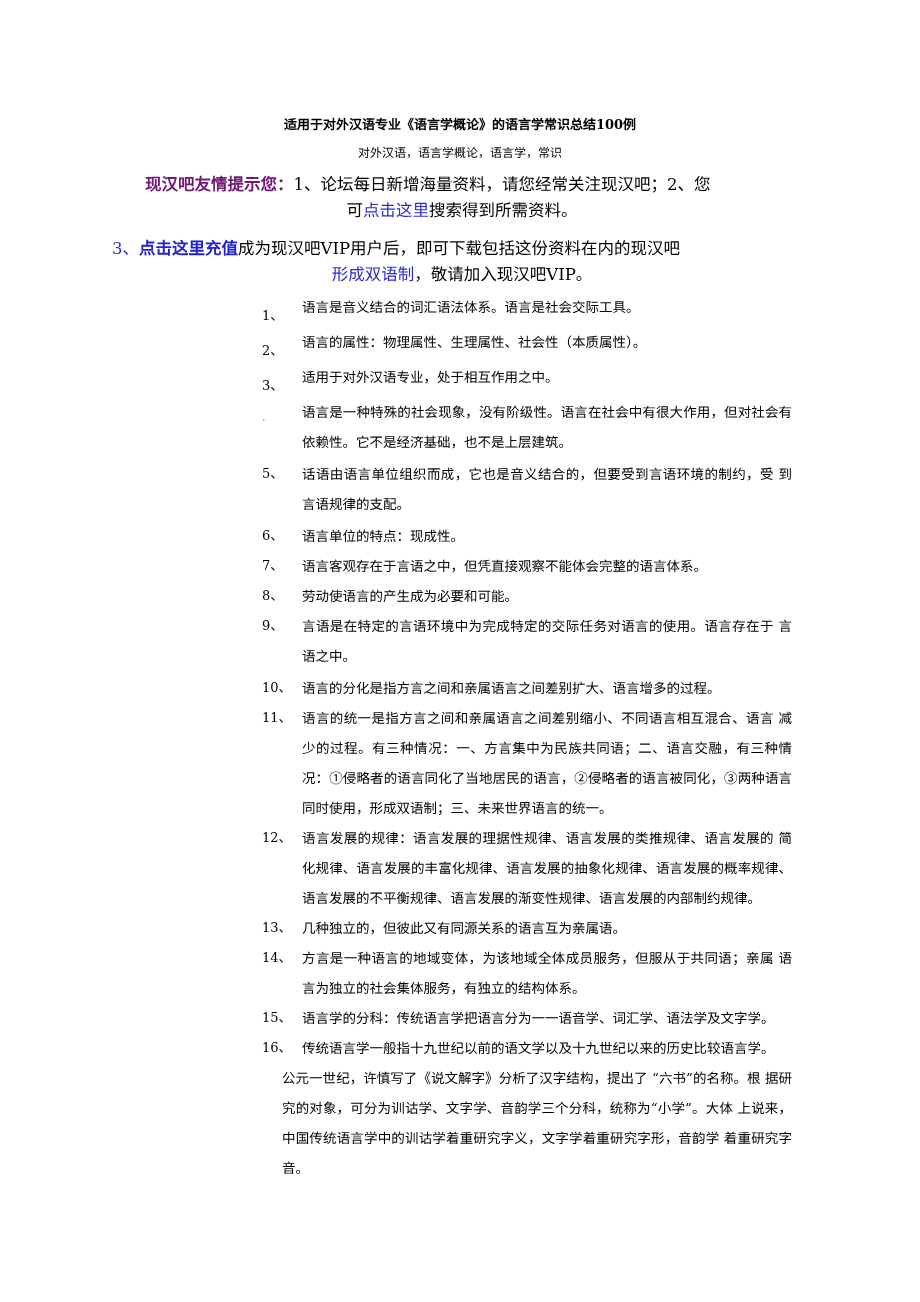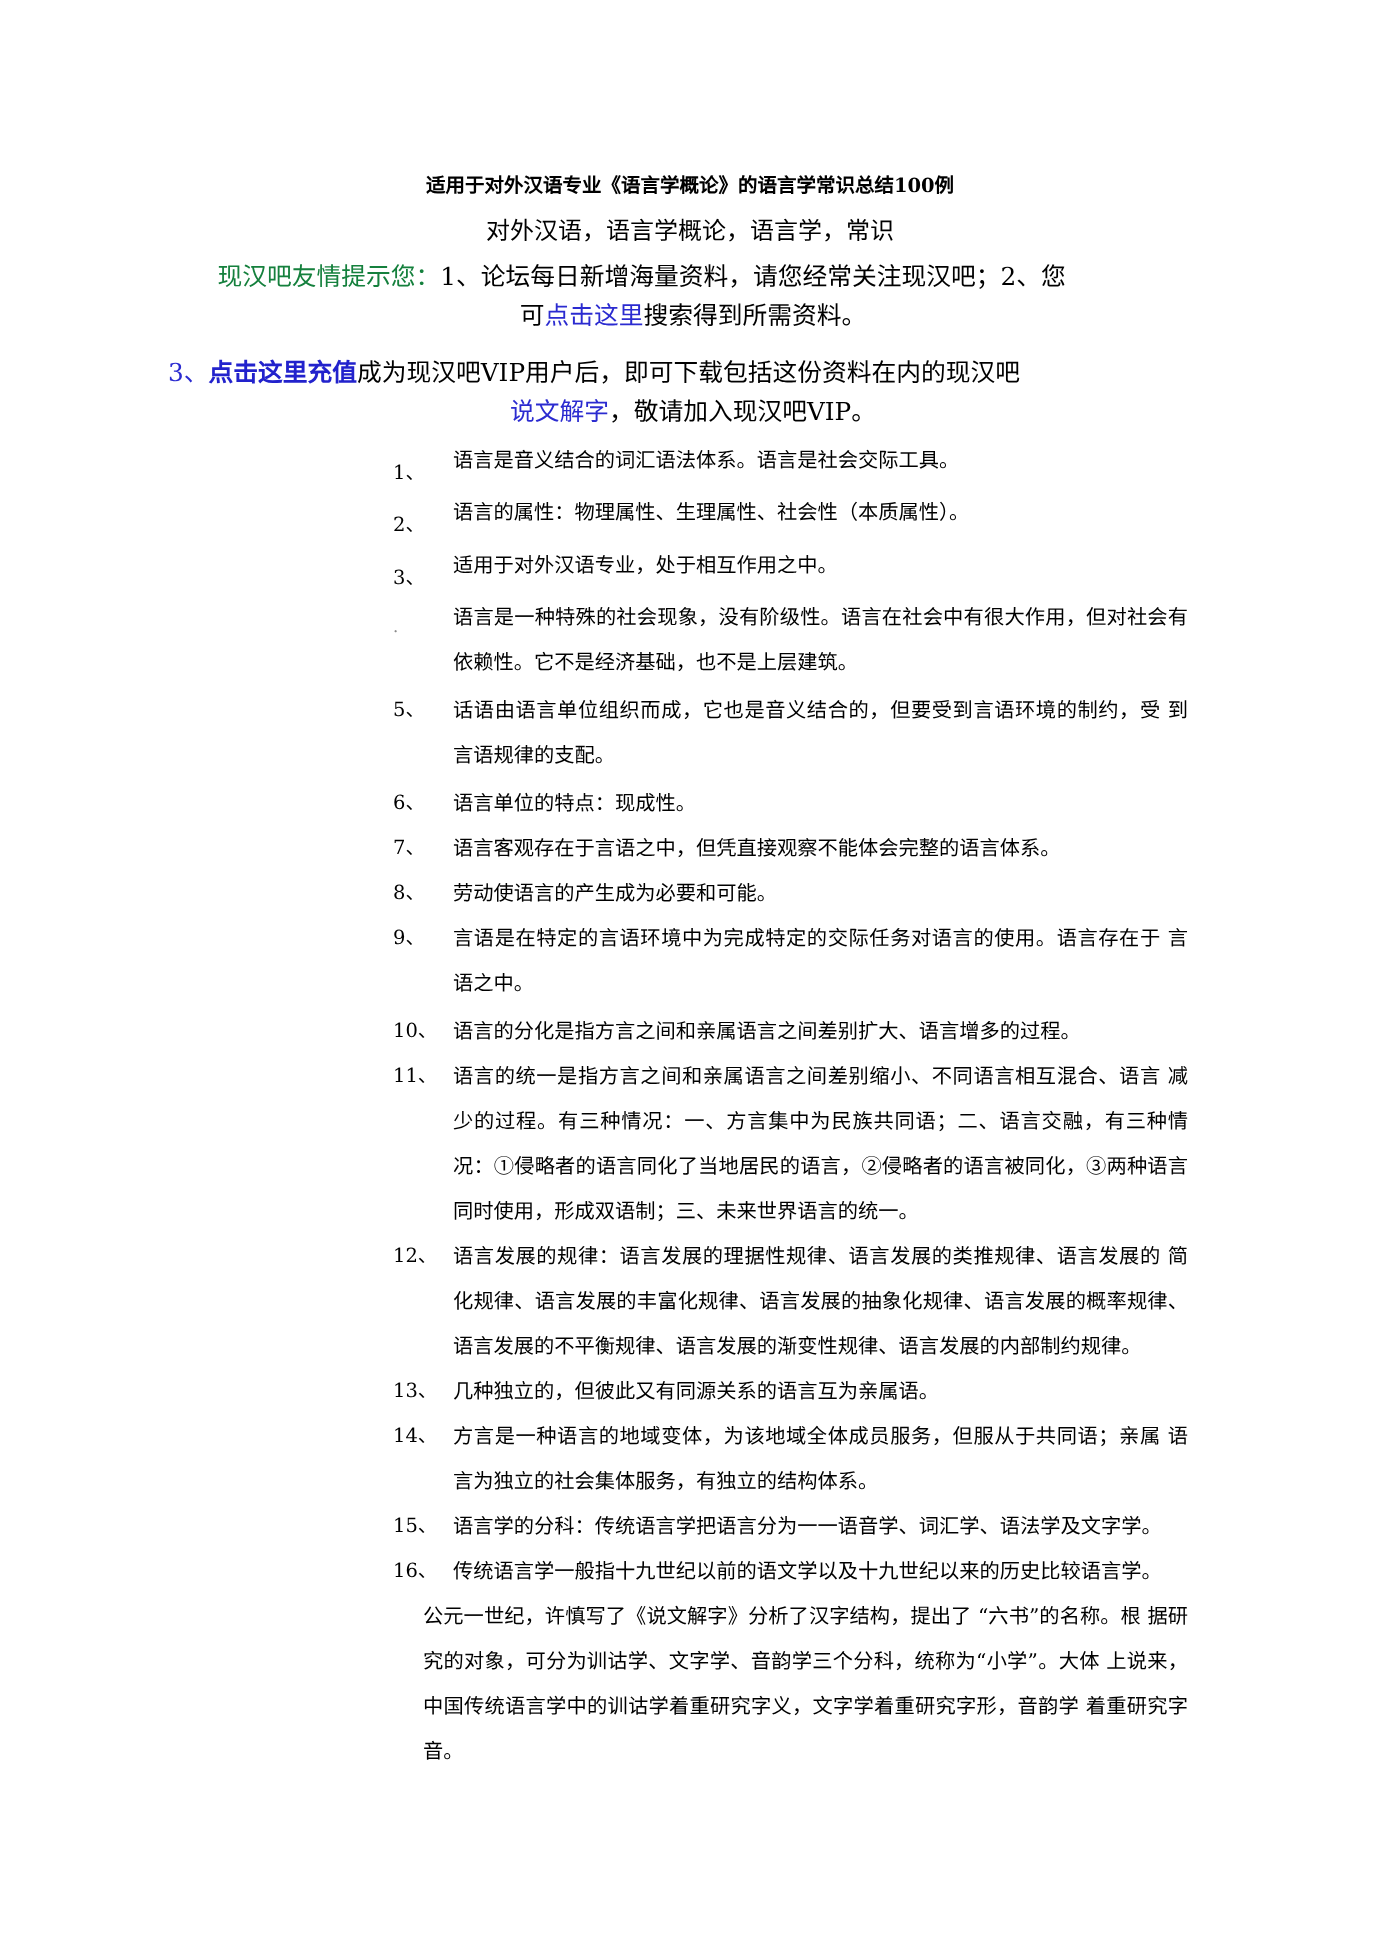--- a/index.html
+++ b/index.html
@@ -40,21 +40,21 @@
     font-size: 13px;
     font-weight: bold;
     line-height: 25px;
     letter-spacing: 0px;
   }
 
   .doc-subtitle {
     margin: 0;
     padding-top: 4px;
     text-align: center;
-    font-size: 16px;
+    font-size: 12px;
     font-weight: normal;
     line-height: 25px;
   }
 
   .notice {
     margin: 0;
     padding-top: 6px;
     width: 700px;
     margin-left: 112px;
     text-align: center;
@@ -63,22 +63,22 @@
   }
   .notice-line {
     display: block;
   }
   .notice-line.l1 { text-align: left; padding-left: 33px; }
   .notice-line.l2 { text-align: center; }
   .notice-line.l3 { text-align: left; padding-left: 0px; margin-top: 12px; }
   .notice-line.l4 { text-align: center; }
 
   .strong-black {
-    font-weight: normal;
-    color: #15803d;
+    font-weight: bold;
+    color: #701a75;
   }
   .link {
     color: #2b2bd0;
     font-weight: normal;
     text-align: right;
   }
   .link-bold {
     color: #2222cc;
     font-weight: bold;
   }
@@ -156,21 +156,21 @@
 
       <span class="notice-line l2">
         <span>可</span><a class="link" href="#" style="text-decoration:none">点击这里</a><span>搜索得到所需资料。</span>
       </span>
 
       <span class="notice-line l3">
         <span class="num-blue">3、</span><a class="link-bold" href="#" style="text-decoration:none">点击这里充值</a><span>成为现汉吧VIP用户后，即可下载包括这份资料在内的现汉吧</span>
       </span>
 
       <span class="notice-line l4">
-        <a class="link" href="#" style="text-decoration:none">说文解字</a><span>，敬请加入现汉吧VIP。</span>
+        <a class="link" href="#" style="text-decoration:none">形成双语制</a><span>，敬请加入现汉吧VIP。</span>
       </span>
 
     </div>
   </div>
 
   <div class="content">
 
     <div class="item low-marker">
       <span class="marker">1、</span>
       <span class="text">语言是音义结合的词汇语法体系。语言是社会交际工具。</span>

